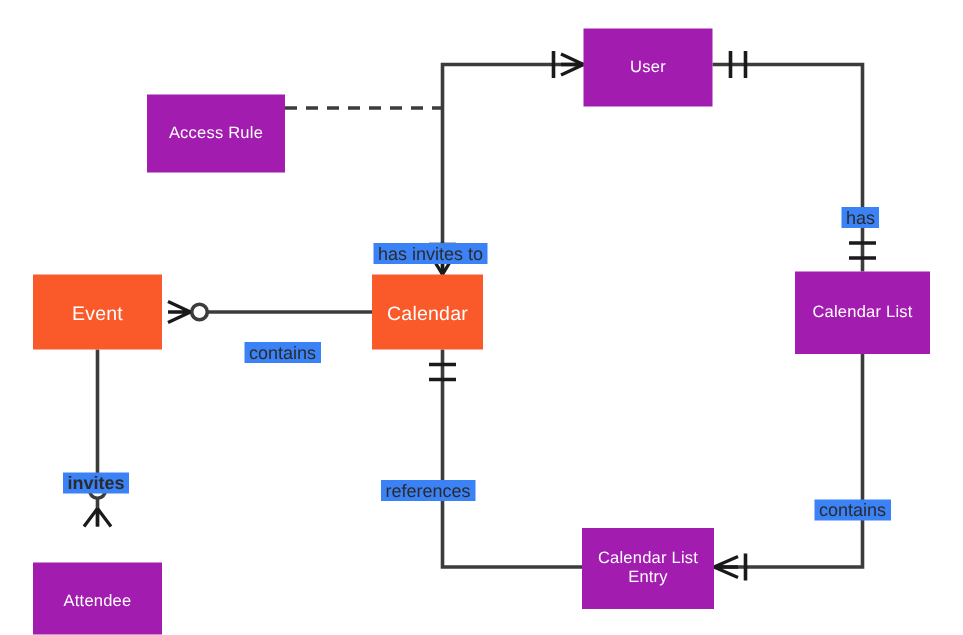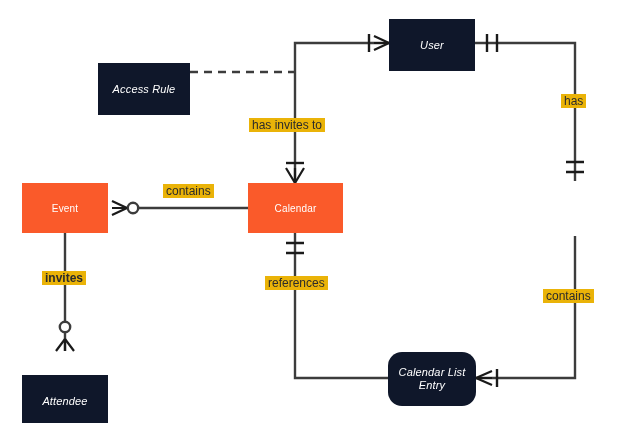--- a/index.html
+++ b/index.html
@@ -3,25 +3,25 @@
 <meta charset="utf-8">
 <style>
   html,body{margin:0;padding:0;background:#ffffff;}
   body{width:642px;height:423px;overflow:hidden;
        font-family:"Liberation Sans","DejaVu Sans",sans-serif;}
   #canvas{position:relative;width:642px;height:423px;background:#ffffff;}
   #edges{position:absolute;left:0;top:0;width:642px;height:423px;}
   .entity{position:absolute;display:flex;align-items:center;justify-content:center;
           text-align:center;color:#ffffff;font-size:11px;line-height:13px;
           letter-spacing:.15px;box-sizing:border-box;padding:2px 4px;}
-  .entity.green{background:#0f172a;font-style:italic;}
+  .entity.green{background:#a21caf;}
   .entity.orange{background:#FA5A2A;}
-  .entity.big{font-size:10px;line-height:15px;}
+  .entity.big{font-size:13px;line-height:15px;}
   .edgelabel{position:absolute;color:#2b2b2b;font-size:12px;line-height:14px;
-             white-space:nowrap;background:#eab308;padding:0 3px;}
+             white-space:nowrap;background:#3b82f6;padding:0 3px;margin-top:44px;}
 </style>
 </head>
 <body>
 
 <div id="canvas">
 
   <svg id="edges" viewBox="0 0 642 423" xmlns="http://www.w3.org/2000/svg">
     <g stroke="#3c3c3c" stroke-width="2.4" fill="none" stroke-linecap="butt">
 
       <path d="M 132 208 L 248 208"></path>
@@ -79,54 +79,57 @@
   </svg>
 
   <div class="entity green" style="left:98px;top:44px;width:92px;height:52px;margin-top:19px;">
     <span>Access Rule</span>
   </div>
 
   <div class="entity green" style="left:389px;top:19px;width:86px;height:52px;">
     <span>User</span>
   </div>
 
+  <div class="entity green" style="left:530px;top:181px;width:90px;height:55px;">
+    <span>Calendar List</span>
+  </div>
 
   <div class="entity orange big" style="left:22px;top:183px;width:86px;height:50px;">
     <span>Event</span>
   </div>
 
-  <div class="entity orange big" style="left:248px;top:183px;width:95px;height:50px;">
+  <div class="entity orange big" style="left:248px;top:183px;width:74px;height:50px;">
     <span>Calendar</span>
   </div>
 
   <div class="entity green" style="left:22px;top:351px;width:86px;height:53px;margin-top:24px;">
     <span>Attendee</span>
   </div>
 
-  <div class="entity green" style="left:388px;top:352px;width:88px;height:54px;border-radius:14px;">
+  <div class="entity green" style="left:388px;top:352px;width:88px;height:54px;">
     <span>Calendar List Entry</span>
   </div>
 
   <div class="edgelabel" style="left:249px;top:118px;">
     <span>has invites to</span>
   </div>
 
   <div class="edgelabel" style="left:163px;top:184px;">
     <span>contains</span>
   </div>
 
   <div class="edgelabel" style="left:561px;top:94px;">
     <span>has</span>
   </div>
 
   <div class="edgelabel" style="left:42px;top:271px;font-weight:bold;">
     <span>invites</span>
   </div>
 
-  <div class="edgelabel" style="left:265px;top:276px;">
+  <div class="edgelabel" style="left:254px;top:276px;">
     <span>references</span>
   </div>
 
   <div class="edgelabel" style="left:543px;top:289px;">
     <span>contains</span>
   </div>
 
 </div>
 
 </body></html>

